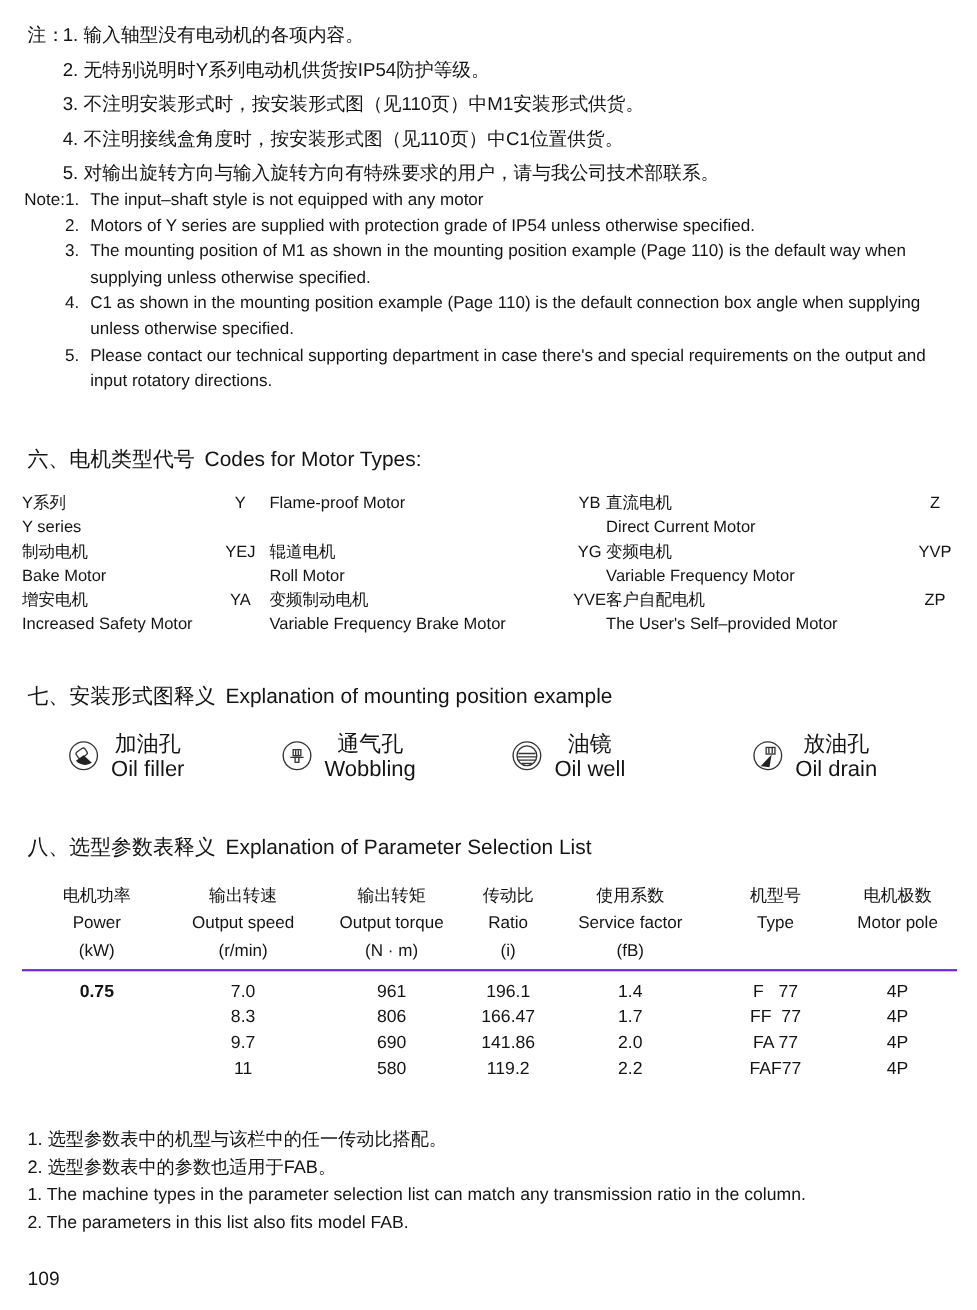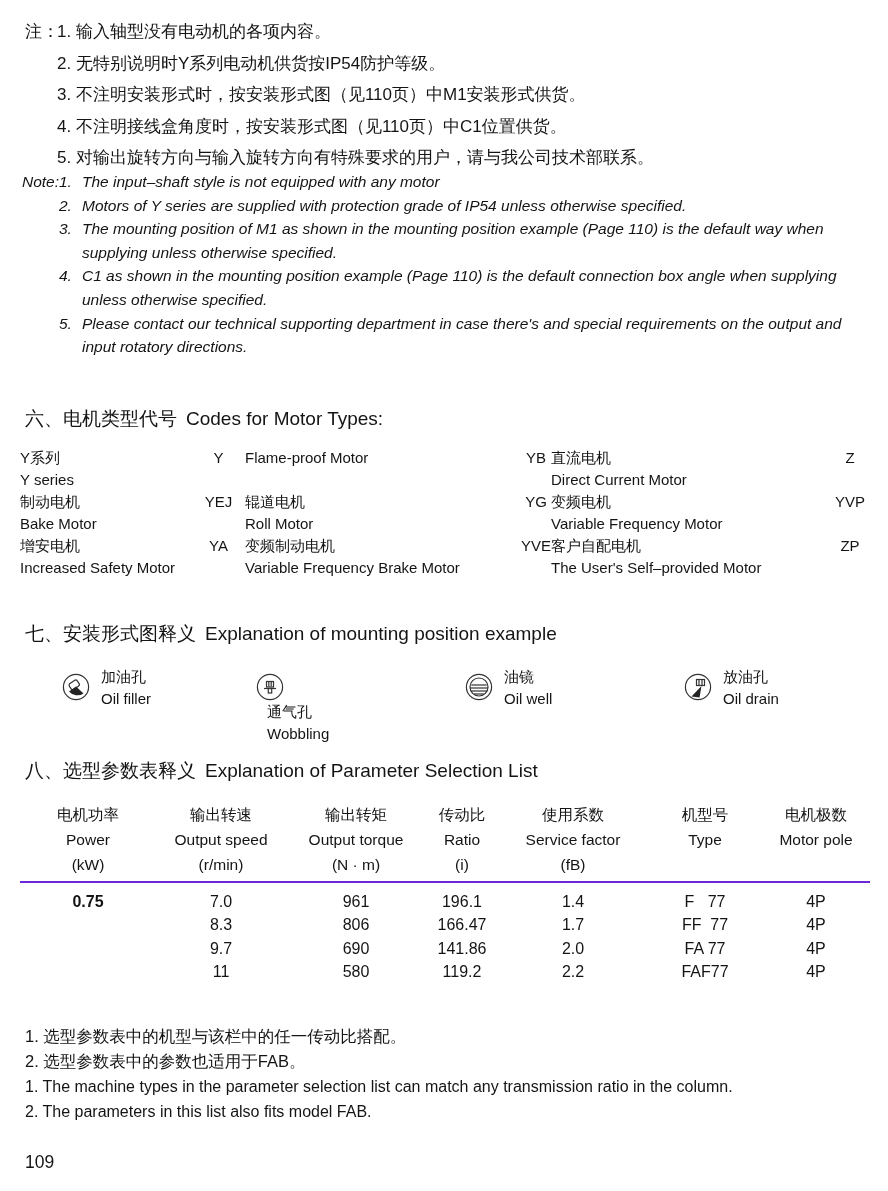--- a/index.html
+++ b/index.html
@@ -7,43 +7,43 @@
     position:relative; width:888px; height:1191px; background:#fff;
     color:#141414; font-family:"Liberation Sans","DejaVu Sans",sans-serif;
     overflow:hidden;
   }
   
   .notes-cn { position:absolute; top:16px; left:25px; right:20px; }
   .notes-cn-label { position:absolute; left:0; top:0; font-size:17px; line-height:31.5px; }
   .cn-line { padding-left:32px; font-size:17px; line-height:31.5px; white-space:nowrap; }
   
   .notes-en { position:absolute; top:170px; left:22px; width:848px; font-size:15.5px; line-height:23.6px; }
-  .en-item { display:flex;font-style:italic; }
+  .en-item { display:flex; }
   .en-label { width:37px; flex:none; }
   .en-spacer { width:37px; flex:none; }
   .en-num { width:23px; flex:none; }
   .en-text { flex:1; }
   
   .sec-heading { position:absolute; left:25px; font-weight:normal; font-size:19px; line-height:26px; white-space:nowrap; }
   .sec-heading .h-en { margin-left:9px; }
   #sec6-heading { top:406px; }
   #sec7-heading { top:621px; }
   #sec8-heading { top:758px; }
   
   .motor-table { position:absolute; top:447px; left:20px; width:850px; font-size:15px; }
   .mt-row { display:grid; grid-template-columns:172px 53px 276px 30px 279px 40px; }
   .mt-name { line-height:22px; }
   .mt-code { text-align:center; line-height:22px; align-self:start; }
   
   .mount-row { position:absolute; top:666px; left:0; width:888px; height:50px; }
   .mount-item { position:absolute; top:0; display:flex; }
   .mount-icon { width:28px; height:28px; margin-top:7px; flex:none; }
-  .mount-labels { margin-left:11px; font-size:15px; line-height:22px; white-space:nowrap; }
+  .mount-labels { margin-left:11px; font-size:20px; line-height:22px; white-space:nowrap;text-align:center; }
   #mount-item-0 { left:62px; }
-  #mount-item-1 { left:256px;flex-direction:column; }
+  #mount-item-1 { left:256px; }
   #mount-item-2 { left:465px; }
   #mount-item-3 { left:684px; }
   .micon { stroke:#333; fill:none; stroke-width:1.2; }
   
   .param-table { position:absolute; top:802px; left:20px; width:850px; }
   .pt-grid { display:grid; grid-template-columns:136px 130px 140px 72px 150px 114px 108px; }
   .pt-head { border-bottom:2px solid #6d28d9; padding-bottom:4px; }
   .pt-head-cell { text-align:center; font-size:15.5px; line-height:25px; }
   .pt-body { margin-top:7px; }
   .pt-cell { text-align:center; font-size:16px; line-height:23.4px; }

